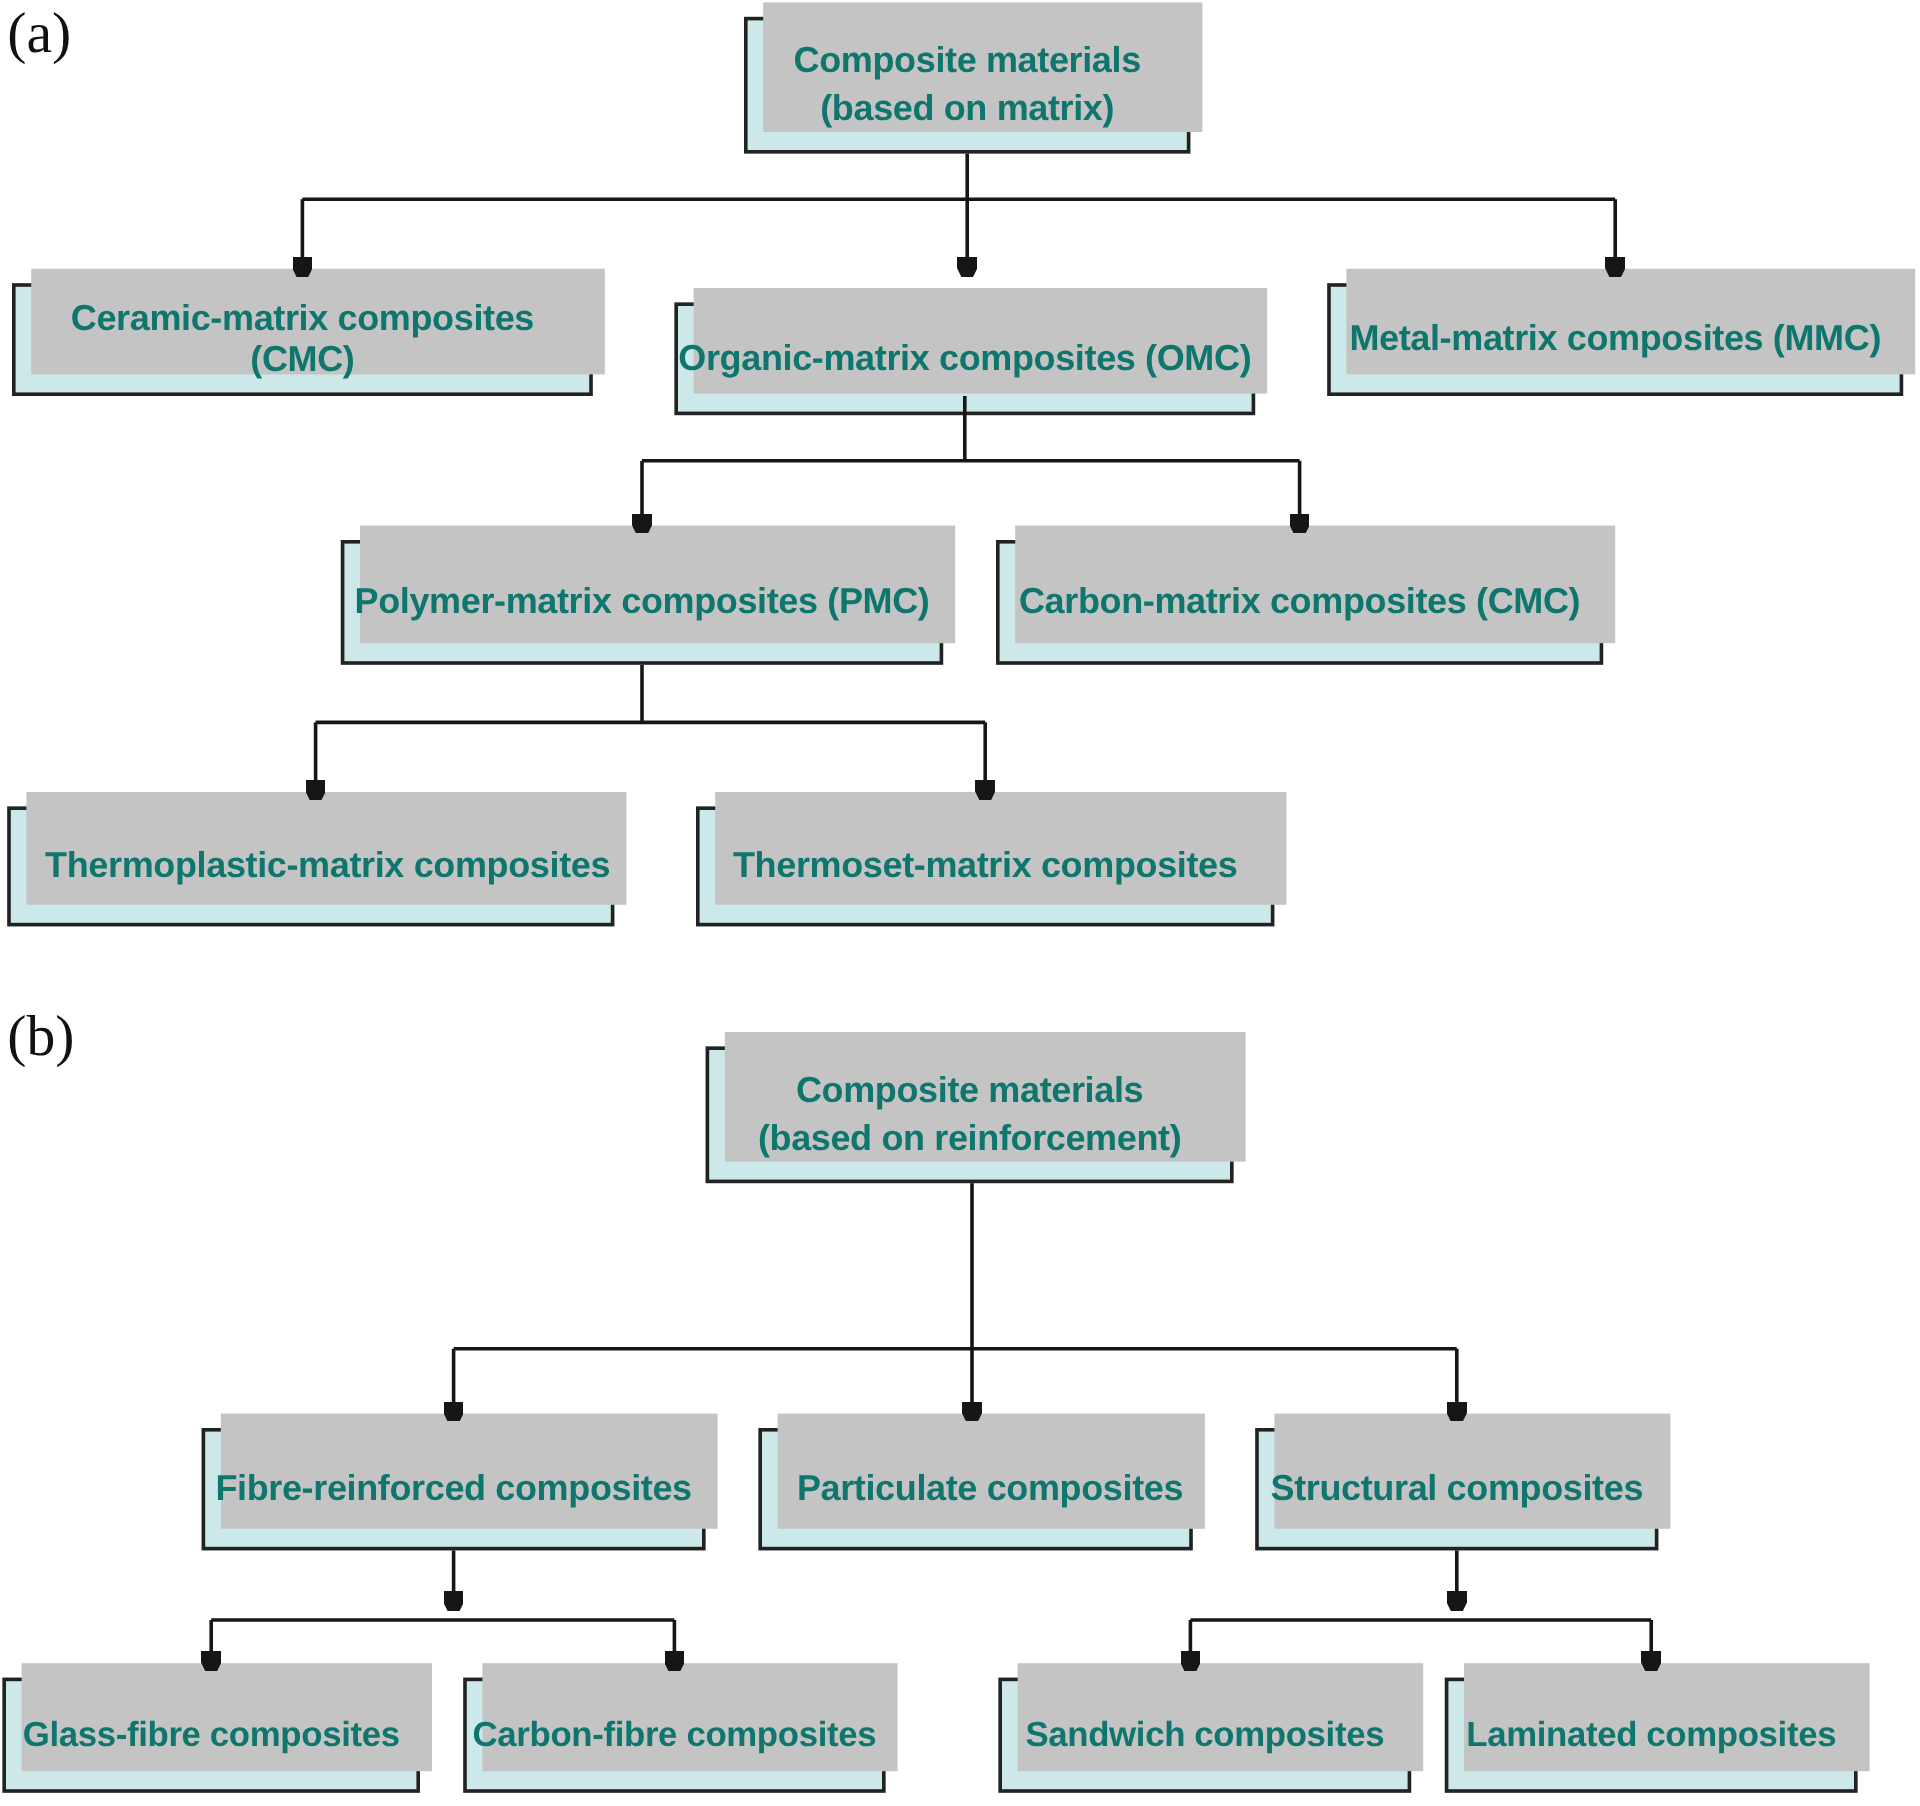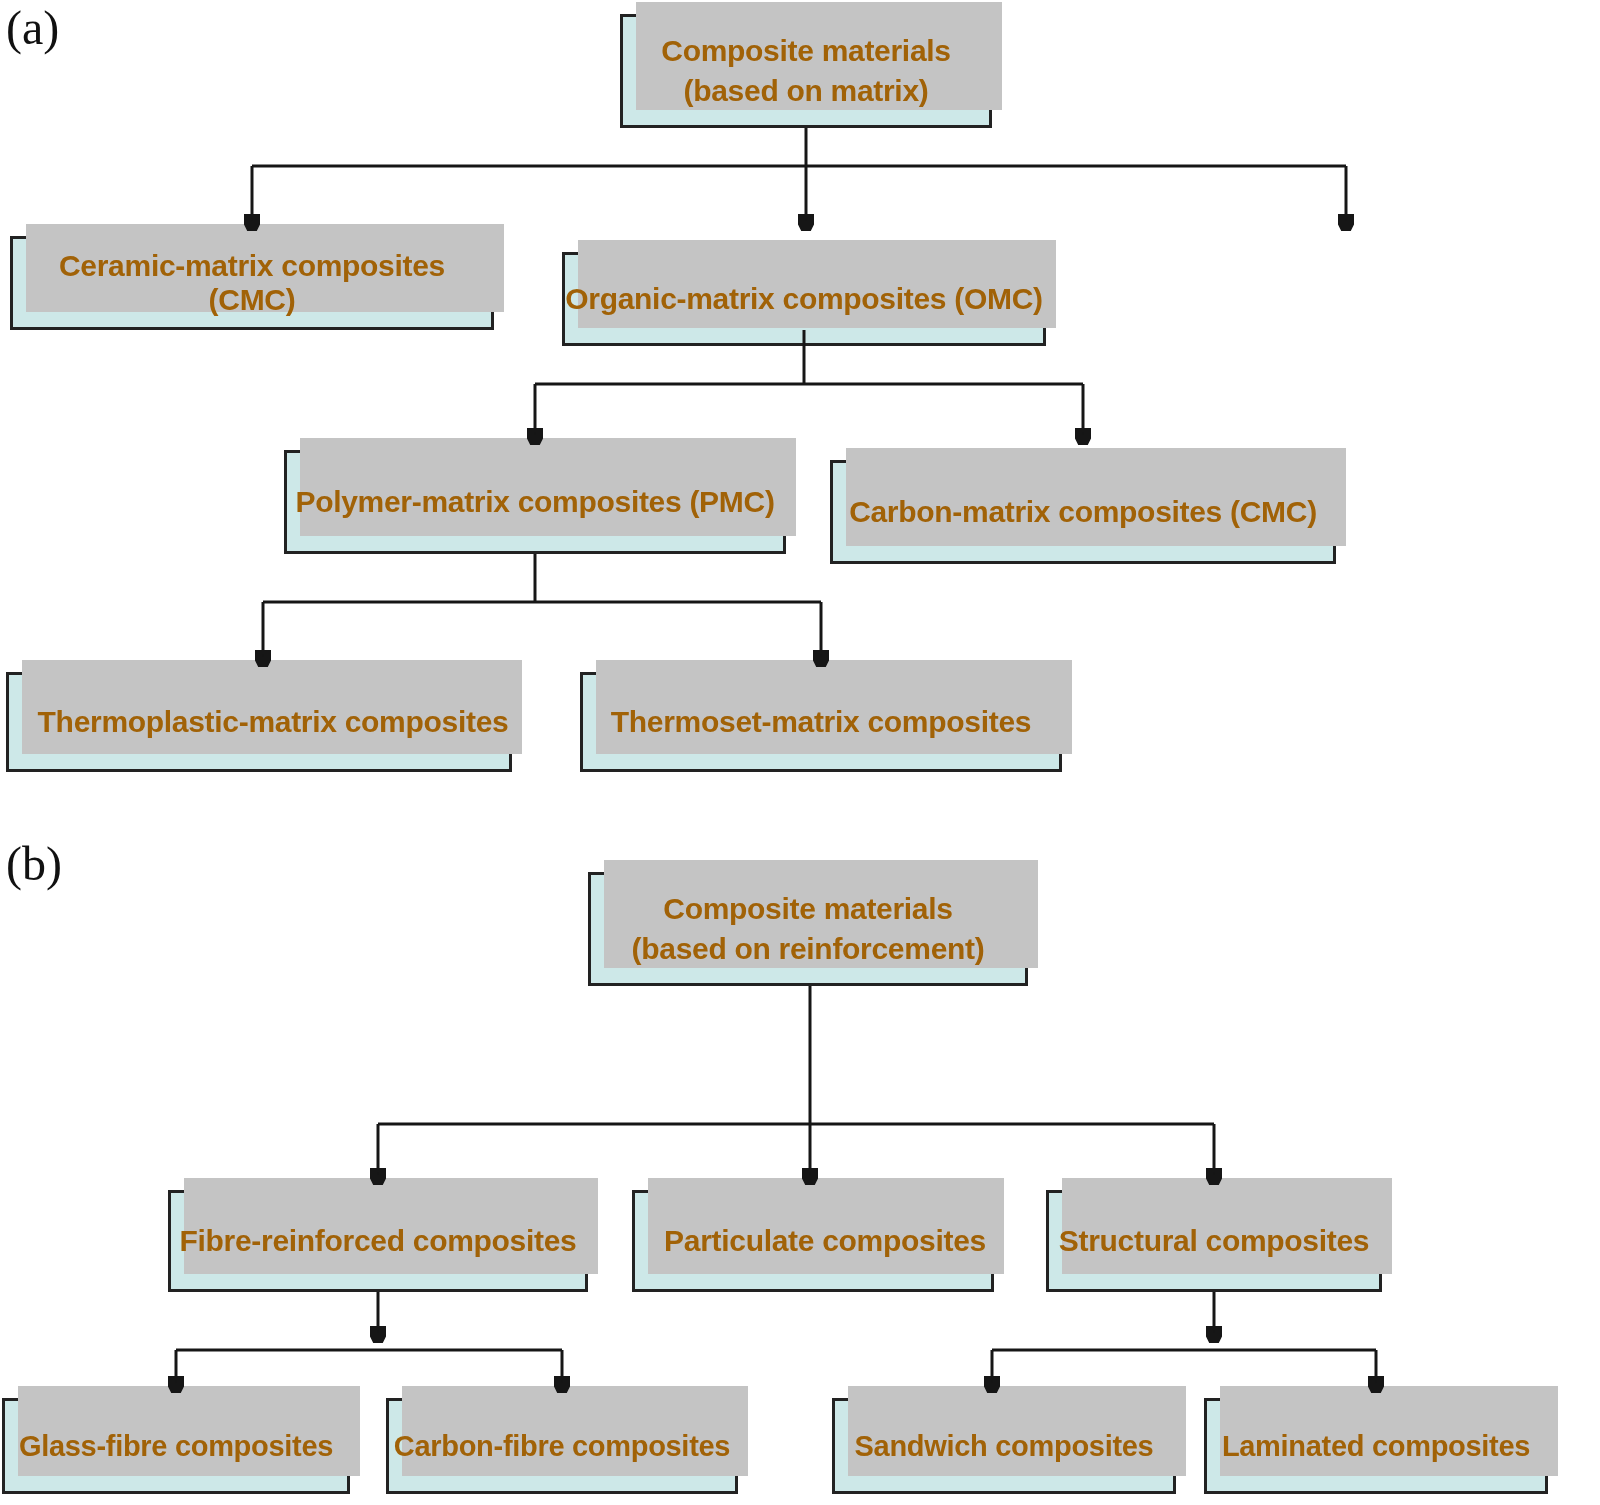--- a/index.html
+++ b/index.html
@@ -22,42 +22,42 @@
     z-index:1;
     display:flex;
     align-items:center;
     justify-content:center;
     text-align:center;
     background:#cde8e8;
     border:3px solid #222222;
     box-sizing:border-box;
     font-weight:bold;
     font-size:30px;
-    color:#a16207;
+    color:#0f766e;
     letter-spacing:-0.3px;
   }
   
   .node::before{
     content:"";
     position:absolute;
     left:13px;top:-15px;
     width:100%;height:100%;
     background:#c4c4c4;
     z-index:-1;
   }
   .node .two-line{line-height:40px;}
   .sm{font-size:29px;}
   
   #label-a{left:6px;top:4px;}
   #a-root        {left:620px; top:14px;  width:372px; height:114px;}
   #a-ceramic     {left:10px;  top:236px; width:484px; height:94px;}
   #a-organic     {left:562px; top:252px; width:484px; height:94px;}
   #a-metal       {left:1106px;top:236px; width:480px; height:94px;}
   #a-pmc         {left:284px; top:450px; width:502px; height:104px;}
-  #a-carbon      {left:830px; top:460px; width:506px; height:104px;}
+  #a-carbon      {left:830px; top:450px; width:506px; height:104px;}
   #a-thermoplastic{left:6px; top:672px; width:506px; height:100px;padding-left:28px;}
   #a-thermoset   {left:580px; top:672px; width:482px; height:100px;}
   
   #label-b{left:6px;top:840px;}
   #b-root        {left:588px; top:872px; width:440px; height:114px;}
   #b-fibre       {left:168px; top:1190px;width:420px; height:102px;}
   #b-particulate {left:632px; top:1190px;width:362px; height:102px;padding-left:24px;}
   #b-structural  {left:1046px;top:1190px;width:336px; height:102px;}
   #b-glass       {left:2px;   top:1398px;width:348px; height:96px;}
   #b-carbonfibre {left:386px; top:1398px;width:352px; height:96px;}
@@ -79,20 +79,21 @@
   <div id="label-b" class="panel-label">(b)</div>
 
   <div id="a-root" class="node">
     <div class="two-line">
       <span>Composite materials</span><br>
       <span>(based on matrix)</span>
     </div>
   </div>
   <div id="a-ceramic" class="node">Ceramic-matrix composites (CMC)</div>
   <div id="a-organic" class="node">Organic-matrix composites (OMC)</div>
+  <div id="a-metal" class="node">Metal-matrix composites (MMC)</div>
   <div id="a-pmc" class="node">Polymer-matrix composites (PMC)</div>
   <div id="a-carbon" class="node">Carbon-matrix composites (CMC)</div>
   <div id="a-thermoplastic" class="node">Thermoplastic-matrix composites</div>
   <div id="a-thermoset" class="node">Thermoset-matrix composites</div>
 
   <div id="b-root" class="node">
     <div class="two-line">
       <span>Composite materials</span><br>
       <span>(based on reinforcement)</span>
     </div>

